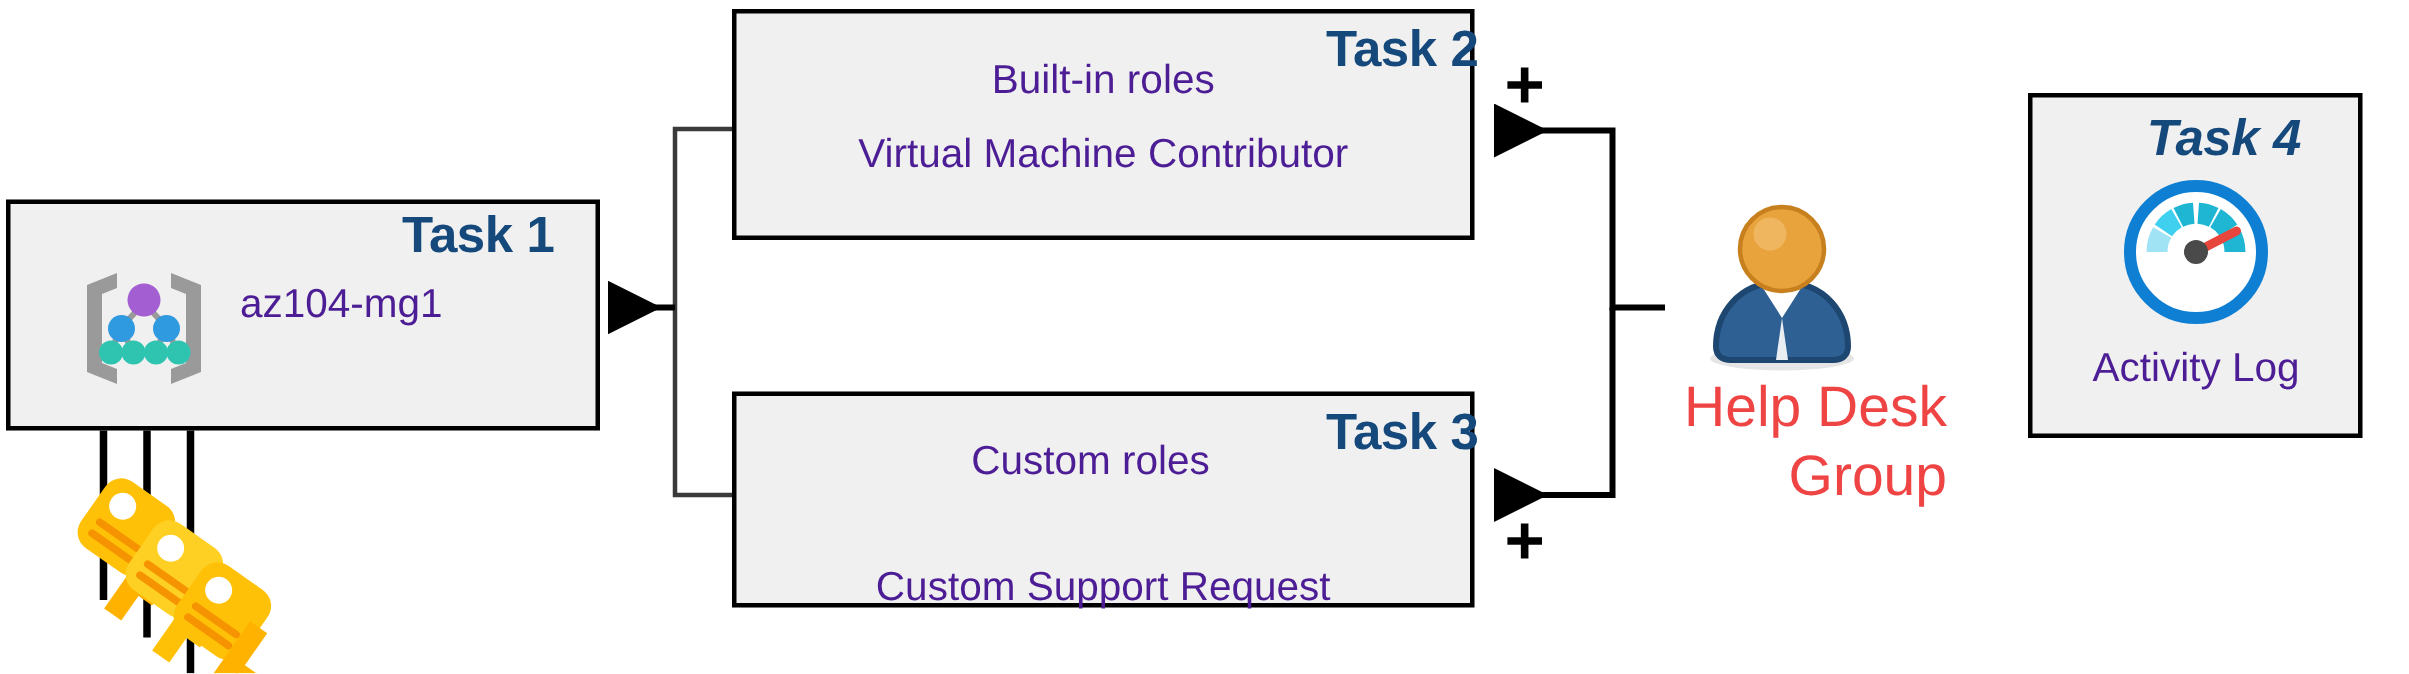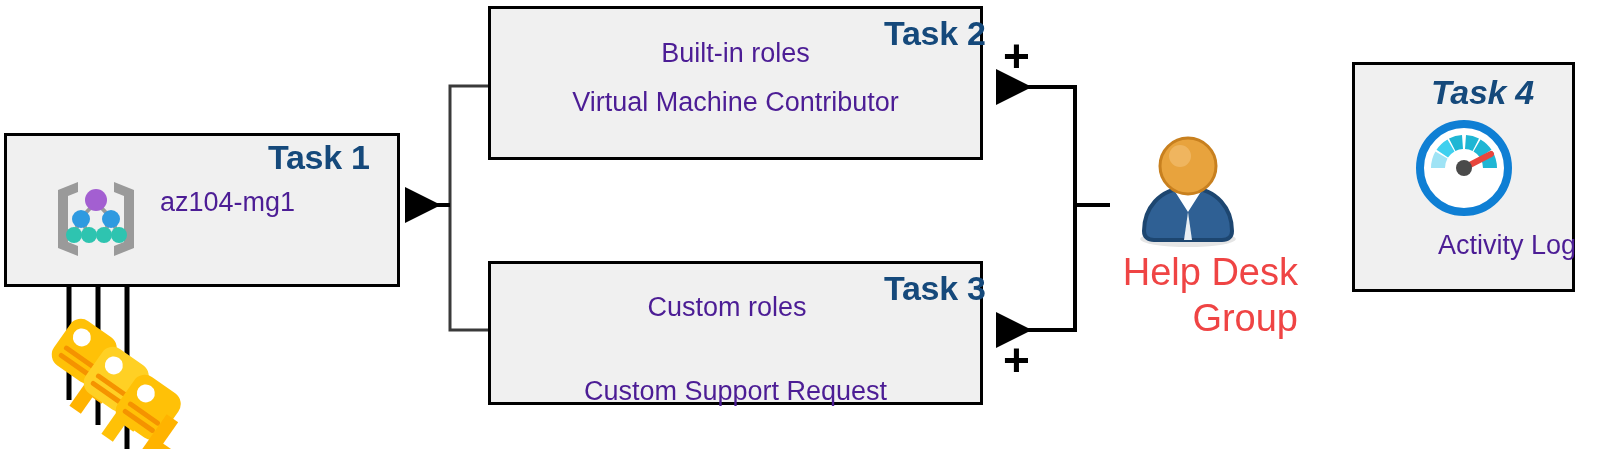--- a/index.html
+++ b/index.html
@@ -158,21 +158,21 @@
         <path d="M-27.5,-18.3 A33,33 0 0,1 -16.5,-28.6 L-9.5,-16.5 A19,19 0 0,0 -16,-10.5 Z" fill="#3fd0ef"></path>
         <path d="M-15,-29.4 A33,33 0 0,1 -2,-32.9 L-1,-18.9 A19,19 0 0,0 -8.6,-16.9 Z" fill="#1fb6d4"></path>
         <path d="M2,-32.9 A33,33 0 0,1 15,-29.4 L8.6,-16.9 A19,19 0 0,0 1,-18.9 Z" fill="#1fb6d4"></path>
         <path d="M16.5,-28.6 A33,33 0 0,1 27.5,-18.3 L16,-10.5 A19,19 0 0,0 9.5,-16.5 Z" fill="#1fb6d4"></path>
         <path d="M28.6,-16.5 A33,33 0 0,1 33,0 L19,0 A19,19 0 0,0 16.5,-9.5 Z" fill="#1fb6d4"></path>
         <line x1="0" y1="0" x2="27" y2="-14" stroke="#e8453c" stroke-width="6" stroke-linecap="round"></line>
         <circle cx="0" cy="0" r="8" fill="#4a4a4a"></circle>
       </g>
     </svg>
   </div>
-  <div class="box-text" style="left:1352px; top:228px; width:224px;text-align:right;">Activity Log</div>
+  <div class="box-text" style="left:1352px; top:228px; width:224px;">Activity Log</div>
 
   <div class="icon-holder" style="left:36px; top:310px; width:145px; height:139px;">
     <svg viewBox="0 0 145 139" width="145" height="139">
       <g transform="translate(8,0) rotate(35,40,40)">
         <rect x="14" y="14" width="54" height="54" rx="13" fill="#ffc107"></rect>
         <rect x="60" y="36" width="14" height="58" fill="#ffb300"></rect>
         <rect x="72" y="62" width="13" height="12" fill="#ffb300"></rect>
         <circle cx="31" cy="31" r="9" fill="#ffffff"></circle>
         <rect x="22" y="46" width="38" height="5" rx="2.5" fill="#f59300"></rect>
         <rect x="22" y="55" width="38" height="5" rx="2.5" fill="#f59300"></rect>

